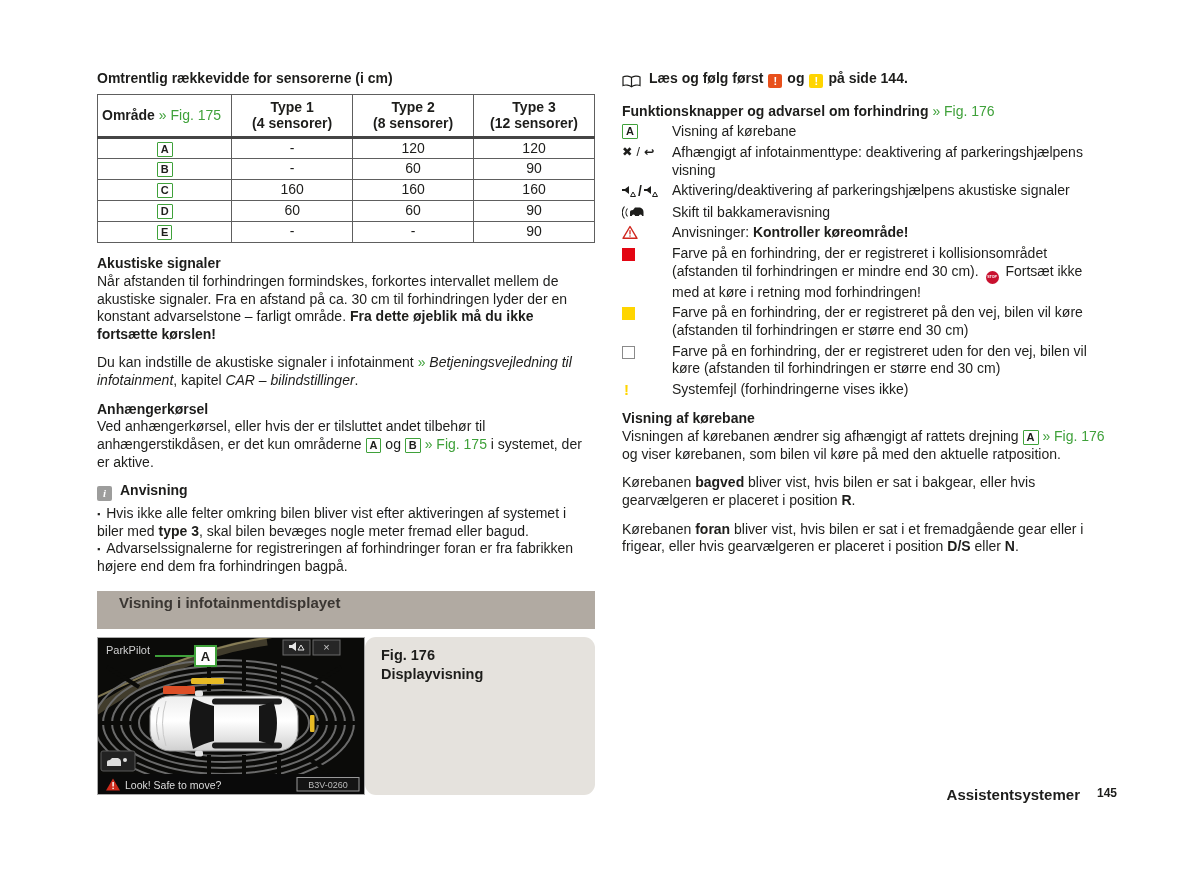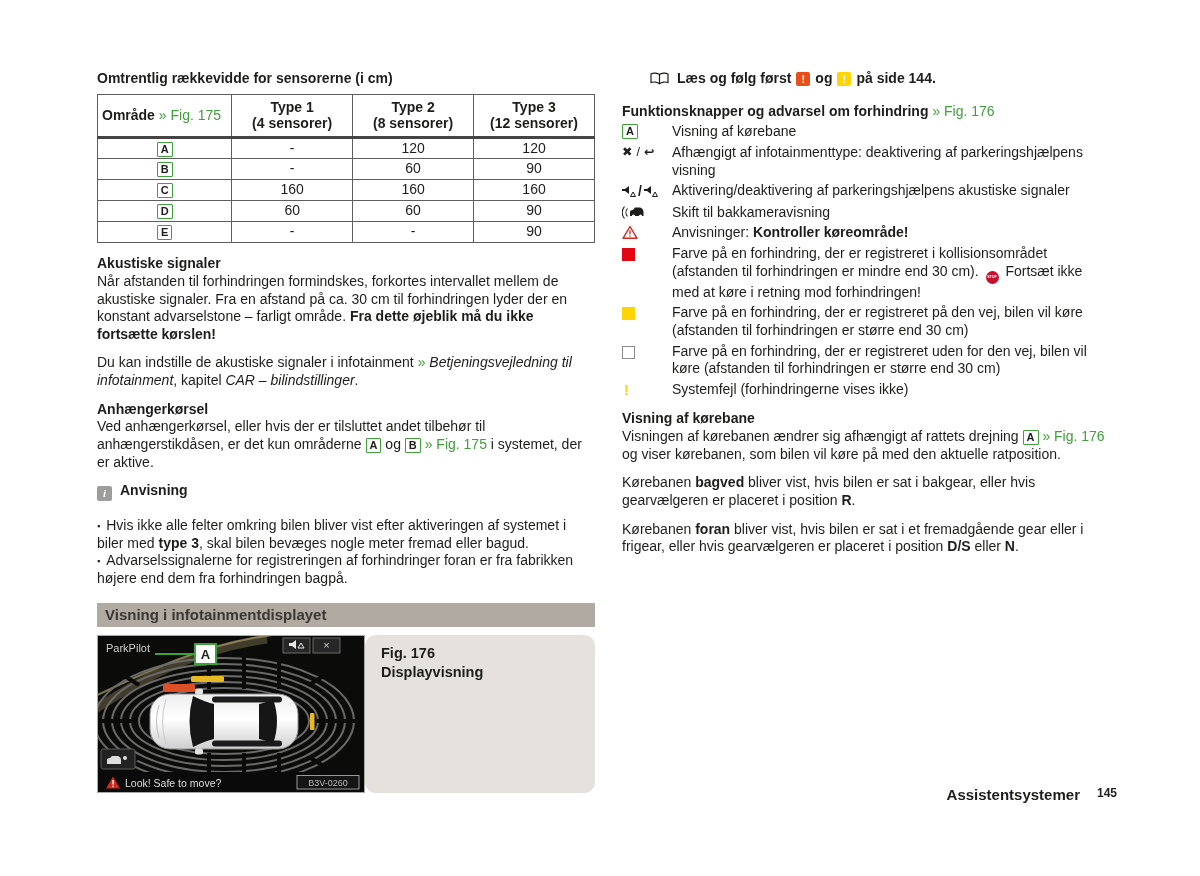--- a/index.html
+++ b/index.html
@@ -41,40 +41,40 @@
     font-size:11px;line-height:13px;font-weight:700;color:#1d1d1b;text-align:center;
   }
 
   
   .info-icon{
     display:inline-block;width:15px;height:15px;background:#9d9d9c;border-radius:2px;
     color:#fff;font-weight:700;font-style:italic;text-align:center;line-height:15px;
     font-size:11px;margin-right:8px;vertical-align:-2px;
     font-family:"Liberation Serif","DejaVu Serif",serif;
   }
-  .anv-head{margin:2px 0 16px;}
+  .anv-head{margin:2px 0 4px;}
   .bullet::before{content:"▪";font-size:9px;margin-right:6px;vertical-align:1px;}
 
   
   .section-bar{
-    background:var(--bar-bg);height:24px;line-height:24px;padding-left:8px;
+    background:var(--bar-bg);height:38px;line-height:24px;padding-left:22px;
     font-weight:700;font-size:15px;color:#3a3632;margin:15px 0 8px;
   }
 
   
   .figure-row{display:flex;}
   .screen-svg{display:block;}
   .screen-svg text{font-family:"Liberation Sans","DejaVu Sans",sans-serif;}
   .fig-caption{
     width:230px;height:158px;background:var(--caption-bg);
     padding:9px 0 0 16px;font-weight:700;line-height:1.35;font-size:14.5px;border-radius:11px;
   }
 
   
-  .intro{margin-bottom:15px;font-weight:700;display:flex;align-items:center;flex-wrap:wrap;gap:0;margin-left:28px;}
+  .intro{margin-bottom:15px;font-weight:700;display:flex;align-items:flex-end;flex-wrap:wrap;gap:0;}
   .intro .book{margin-right:8px;display:inline-flex;}
   .badge{
     display:inline-block;width:14px;height:14px;border-radius:2px;color:#fff;
     font-weight:700;font-size:11px;line-height:14px;text-align:center;
     vertical-align:-2px;margin:0 5px;
   }
   .red-badge{background:var(--red-badge);}
   .yellow-badge{background:var(--yellow);}
   .funk-head{margin-bottom:3px;}
   .fn-list{display:grid;grid-template-columns:50px 1fr;row-gap:3px;margin:0 0 12px;}

